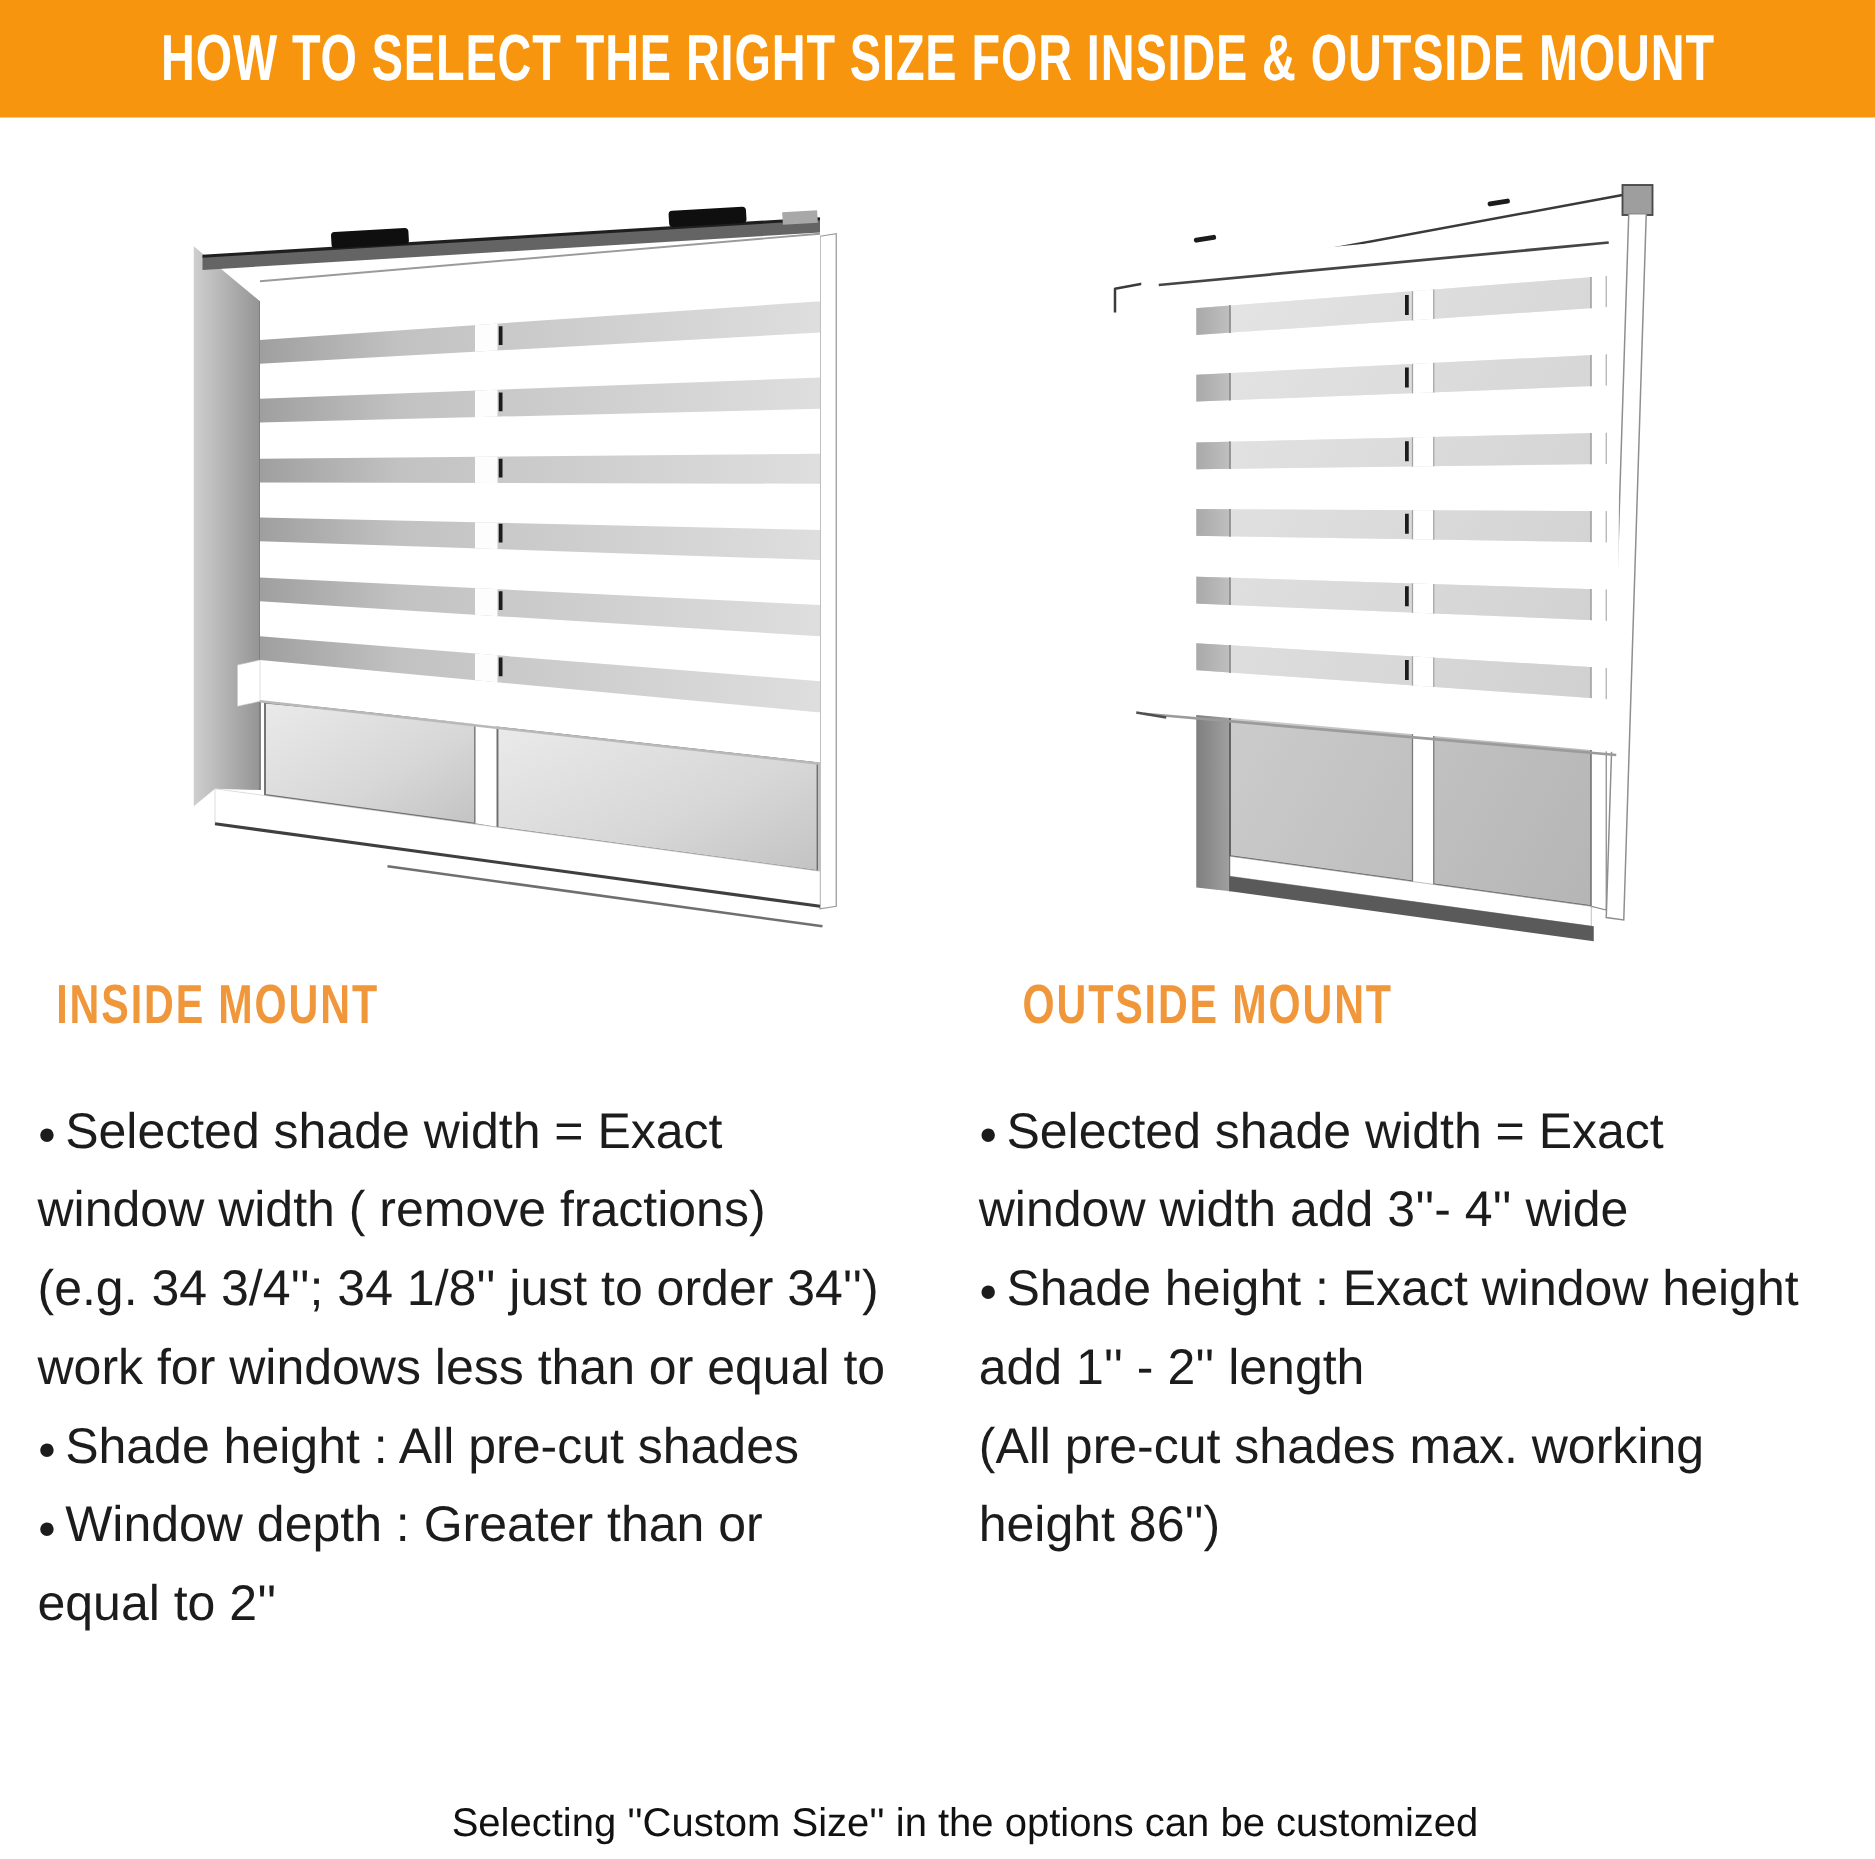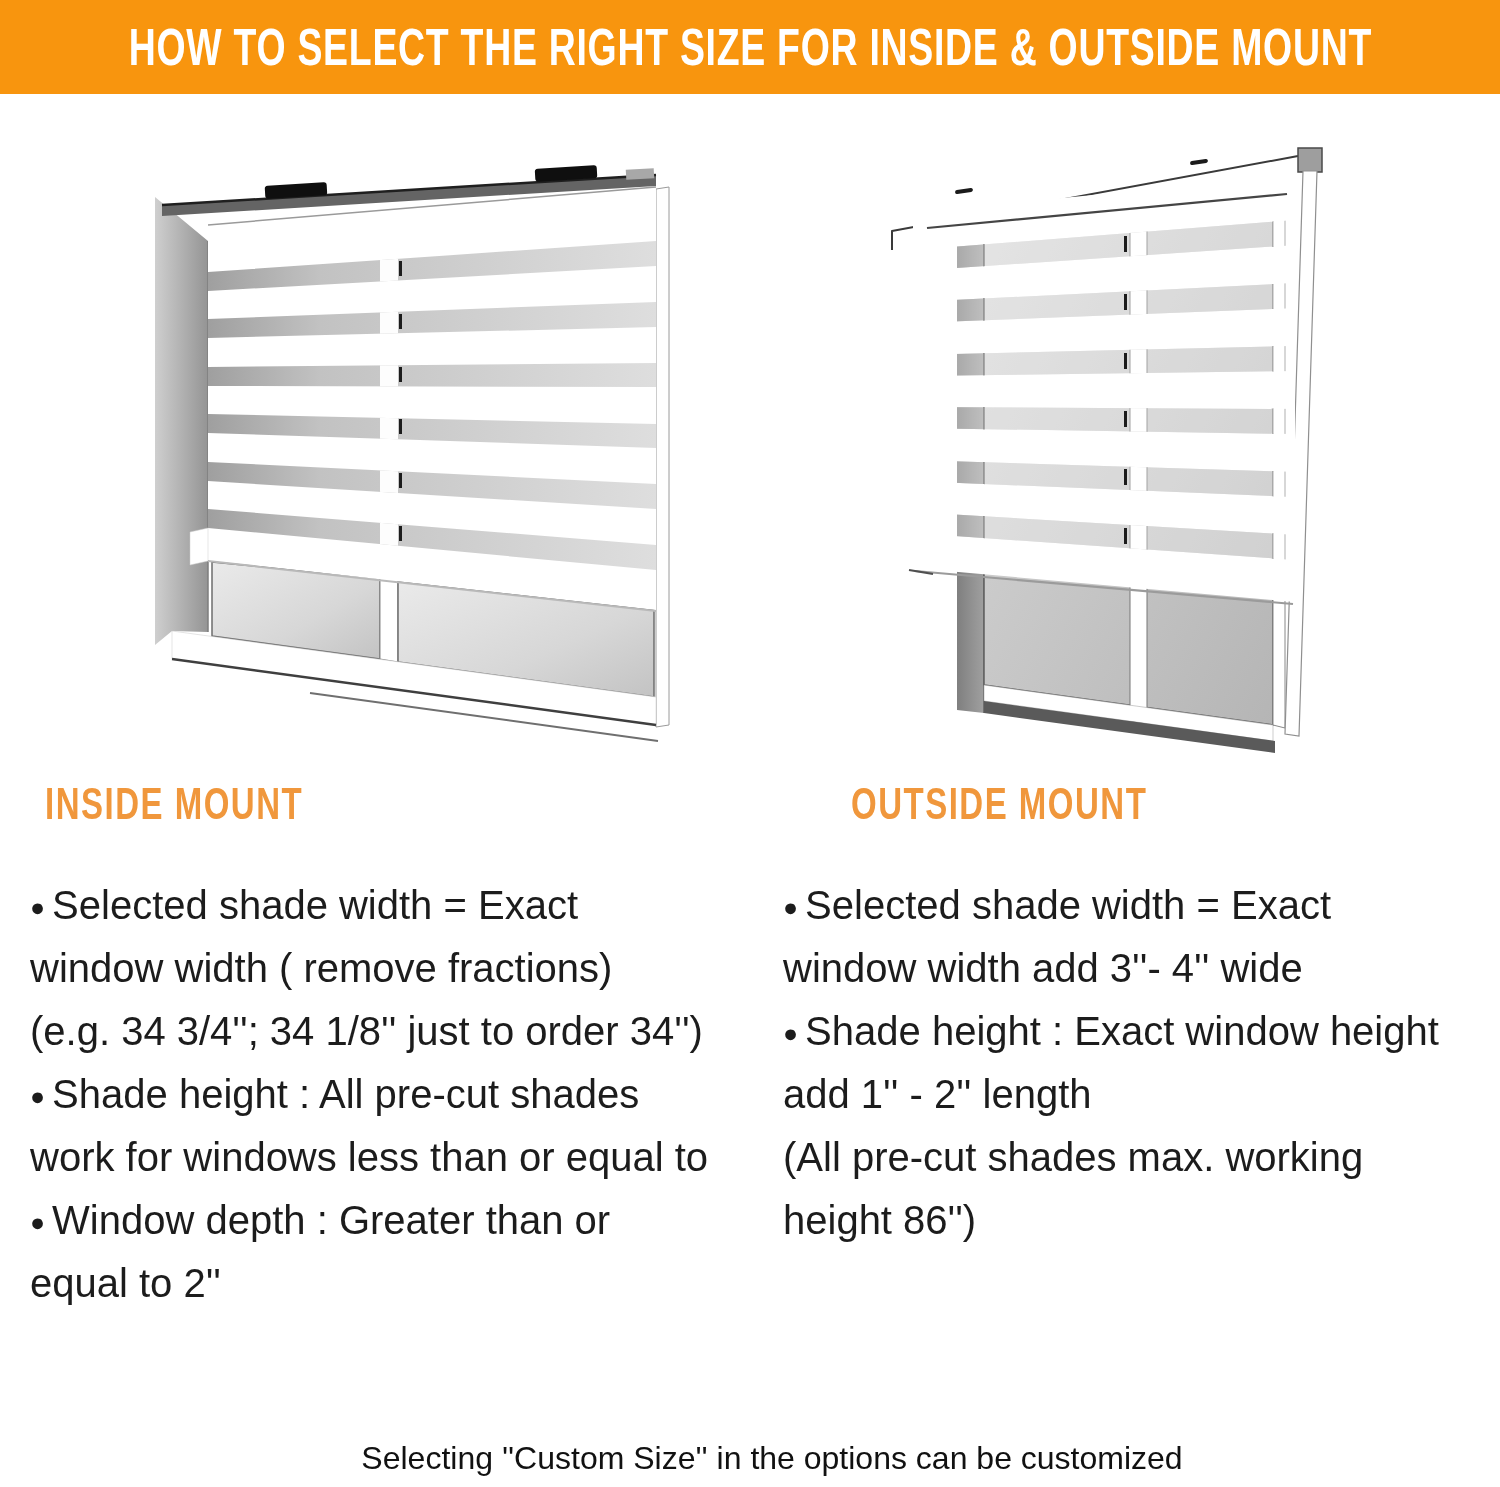--- a/index.html
+++ b/index.html
@@ -17,21 +17,21 @@
   }
   .illus{position:absolute;}
   #illus-inside{left:150px;top:155px;}
   #illus-outside{left:885px;top:140px;}
   .mount-heading{
     position:absolute;font-weight:bold;font-size:44px;line-height:56px;white-space:nowrap;
     color:#F0973C;
   }
   .heading-inner{display:inline-block;transform:scaleX(0.75);transform-origin:0 50%;letter-spacing:2px;}
   #heading-inside{left:45px;top:776px;}
-  #heading-outside{left:818px;top:776px;margin-left:33px;}
+  #heading-outside{left:818px;top:776px;}
   .col{
     position:absolute;top:876px;font-size:40px;line-height:58px;white-space:nowrap;color:#1c1c1c;
   }
   #col-inside{left:30px;}
   #col-outside{left:783px;}
   .line{height:63px;}
   .bl{font-size:25px;vertical-align:3px;letter-spacing:7px;}
   .footer-note{
     position:absolute;left:0;top:1440px;width:1500px;text-align:center;
     font-size:32px;color:#111111;padding-left:22px;
@@ -181,22 +181,22 @@
     <span class="heading-inner">INSIDE MOUNT</span>
   </div>
   <div id="heading-outside" class="mount-heading" style="color: rgb(240, 151, 60);">
     <span class="heading-inner">OUTSIDE MOUNT</span>
   </div>
 
   <div id="col-inside" class="col">
       <div class="line"><span class="bl">●</span>Selected shade width = Exact</div>
       <div class="line">window width ( remove fractions)</div>
       <div class="line">(e.g. 34 3/4''; 34 1/8'' just to order 34'')</div>
+      <div class="line">work for windows less than or equal to</div>
       <div class="line"><span class="bl">●</span>Shade height : All pre-cut shades</div>
-      <div class="line">work for windows less than or equal to</div>
       <div class="line"><span class="bl">●</span>Window depth : Greater than or</div>
       <div class="line">equal to 2''</div>
     </div>
   <div id="col-outside" class="col">
       <div class="line"><span class="bl">●</span>Selected shade width = Exact</div>
       <div class="line">window width add 3''- 4'' wide</div>
       <div class="line"><span class="bl">●</span>Shade height : Exact window height</div>
       <div class="line">add 1'' - 2'' length</div>
       <div class="line">(All pre-cut shades max. working</div>
       <div class="line">height 86'')</div>

